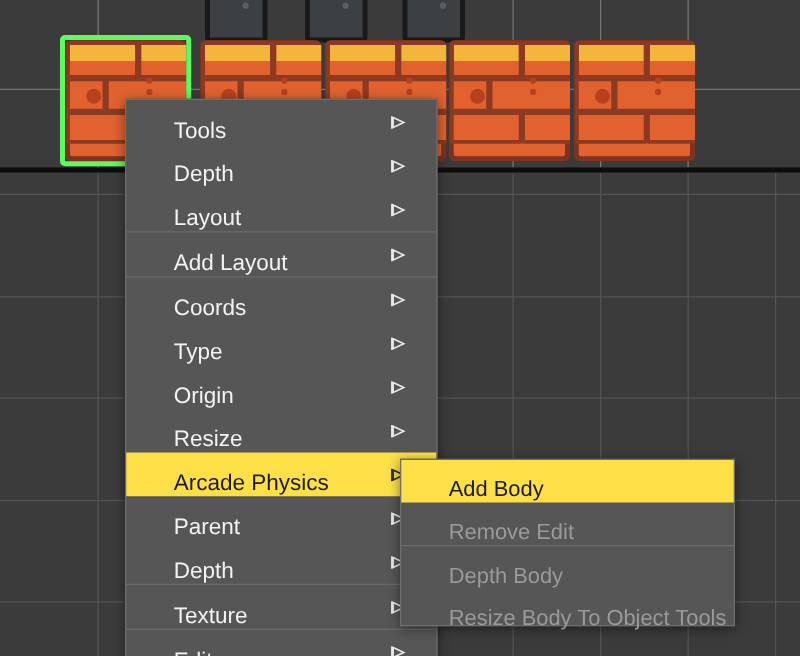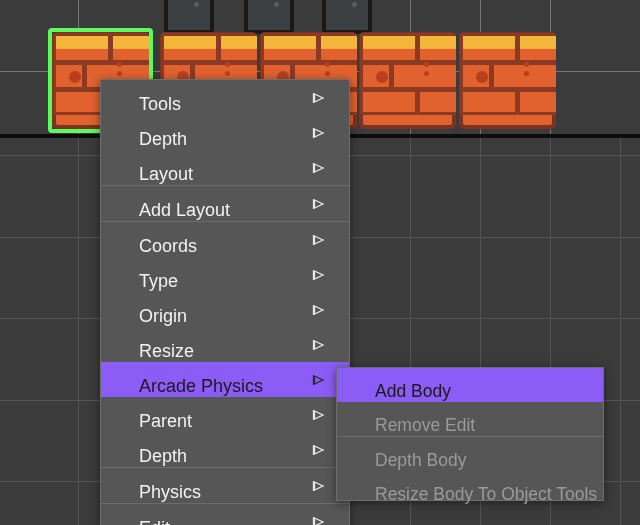--- a/index.html
+++ b/index.html
@@ -153,40 +153,40 @@
     box-sizing: border-box;
     user-select: none;
   }
   #main-menu {
     left: 100px;
     top: 79px;
     width: 250px;
     height: 452px;
   }
   #sub-menu {
-    left: 336px;
+    left: 320px;
     top: 367px;
     width: 268px;
     height: 134px;
   }
   .menu-item {
     position: relative;
     height: 35px;
     display: flex;
     align-items: flex-end;
     color: #f2f2f2;
     font-size: 18px;
     padding-left: 38px;
     box-sizing: border-box;
     white-space: nowrap;
   }
   #sub-menu .menu-item { padding-left: 38px; font-size: 17.5px; height: 34px; }
   .menu-item.disabled { color: #9a9a9a; }
   .menu-item.highlight {
-    background: #8b5cf6;
+    background: #fde047;
     color: #1a1a1a;
   }
   .menu-sep {
     height: 1px;
     background: #6b6b6b;
     margin: 0;
   }
   .arrow {
     position: absolute;
     right: 24px;
@@ -435,21 +435,21 @@
       <span class="arrow">
         <svg width="13" height="12" viewBox="0 0 13 12">
             <path d="M1.5 1 L1.5 11 M2.5 2 L11 6 L2.5 10 Z" fill="none" stroke="#e8e8e8" stroke-width="1.3"></path>
           </svg>
       </span>
     </div>
 
     <div class="menu-sep"></div>
 
     <div class="menu-item">
-      <span>Physics</span>
+      <span>Texture</span>
       <span class="arrow">
         <svg width="13" height="12" viewBox="0 0 13 12">
             <path d="M1.5 1 L1.5 11 M2.5 2 L11 6 L2.5 10 Z" fill="none" stroke="#e8e8e8" stroke-width="1.3"></path>
           </svg>
       </span>
     </div>
 
     <div class="menu-sep"></div>
 
     <div class="menu-item clip-row">

